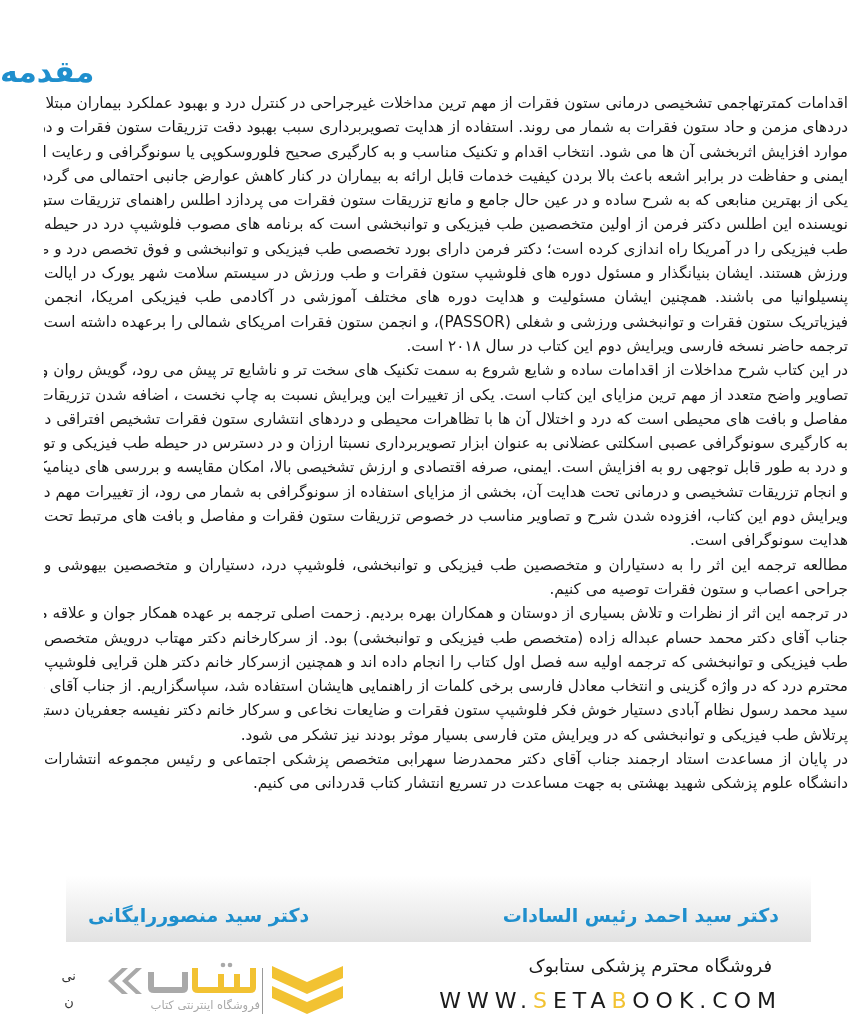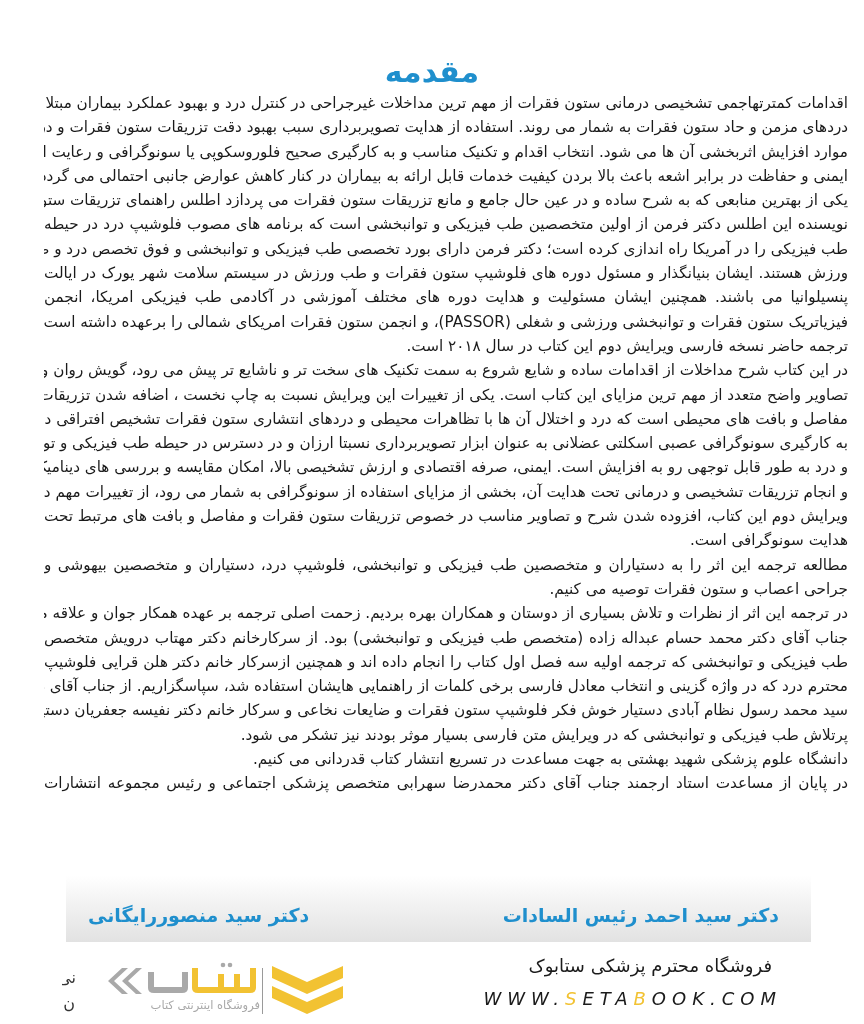--- a/index.html
+++ b/index.html
@@ -13,21 +13,21 @@
       position: relative;
       overflow: hidden;
       font-family: "DejaVu Sans", sans-serif;
       color: #1a1a1a;
     }
     .page-title {
       position: absolute;
       top: 30px;
       left: 0;
       width: 864px;
-      text-align: center;
+      text-align: left;
       font-family: "DejaVu Sans", sans-serif;
       font-weight: bold;
       font-size: 30px;
       color: #1f8fcd;
       line-height: 44px;
       letter-spacing: 0;
     }
     .body-text {
       position: absolute;
       top: 91px;
@@ -78,25 +78,24 @@
       font-size: 18px;
       color: #1b1b1b;
       white-space: nowrap;
     }
     .store-url {
       position: absolute;
       top: 988px;
       right: 82px;
       direction: ltr;
       font-family: "DejaVu Sans", sans-serif;
-      font-size: 18px;
+      font-size: 22px;
       letter-spacing: 6px;
       color: #1b1b1b;
       white-space: nowrap;
-      font-style: italic;
     }
     .store-url .hl {
       color: #f2c232;
     }
     .logo {
       position: absolute;
       top: 960px;
       left: 100px;
       width: 250px;
       height: 60px;
@@ -132,21 +131,21 @@
       text-align: right;
       direction: rtl;
       font-size: 11.5px;
       color: #a9a9a9;
       white-space: nowrap;
     }
     .clipped-text {
       position: absolute;
       left: 62px;
       width: 14px;
-      font-size: 16px;
+      font-size: 13px;
       color: #333;
       direction: rtl;
       text-align: center;
       overflow: hidden;
       white-space: nowrap;
     }
   </style>
 </head>
 <body>
 
@@ -173,22 +172,22 @@
   <span class="line">ویرایش دوم این کتاب، افزوده شدن شرح و تصاویر مناسب در خصوص تزریقات ستون فقرات و مفاصل و بافت های مرتبط تحت</span>
   <span class="line last">هدایت سونوگرافی است.</span>
   <span class="line">مطالعه ترجمه این اثر را به دستیاران و متخصصین طب فیزیکی و توانبخشی، فلوشیپ درد، دستیاران و متخصصین بیهوشی و</span>
   <span class="line last">جراحی اعصاب و ستون فقرات توصیه می کنیم.</span>
   <span class="line">در ترجمه این اثر از نظرات و تلاش بسیاری از دوستان و همکاران بهره بردیم. زحمت اصلی ترجمه بر عهده همکار جوان و علاقه مند</span>
   <span class="line">جناب آقای دکتر محمد حسام عبداله زاده (متخصص طب فیزیکی و توانبخشی) بود. از سرکارخانم دکتر مهتاب درویش متخصص</span>
   <span class="line">طب فیزیکی و توانبخشی که ترجمه اولیه سه فصل اول کتاب را انجام داده اند و همچنین ازسرکار خانم دکتر هلن قرایی فلوشیپ</span>
   <span class="line">محترم درد که در واژه گزینی و انتخاب معادل فارسی برخی کلمات از راهنمایی هایشان استفاده شد، سپاسگزاریم. از جناب آقای دکتر</span>
   <span class="line">سید محمد رسول نظام آبادی دستیار خوش فکر فلوشیپ ستون فقرات و ضایعات نخاعی و سرکار خانم دکتر نفیسه جعفریان دستیار</span>
   <span class="line last">پرتلاش طب فیزیکی و توانبخشی که در ویرایش متن فارسی بسیار موثر بودند نیز تشکر می شود.</span>
+  <span class="line">در پایان از مساعدت استاد ارجمند جناب آقای دکتر محمدرضا سهرابی متخصص پزشکی اجتماعی و رئیس مجموعه انتشارات</span>
   <span class="line last">دانشگاه علوم پزشکی شهید بهشتی به جهت مساعدت در تسریع انتشار کتاب قدردانی می کنیم.</span>
-  <span class="line">در پایان از مساعدت استاد ارجمند جناب آقای دکتر محمدرضا سهرابی متخصص پزشکی اجتماعی و رئیس مجموعه انتشارات</span>
 </div>
 
 <div class="signature-band"></div>
 <div class="signature right">دکتر سید احمد رئیس السادات</div>
 <div class="signature left">دکتر سید منصوررایگانی</div>
 
 <div class="clipped-text" style="top:968px">نی</div>
 <div class="clipped-text" style="top:994px">ن</div>
 
 <div class="logo">

